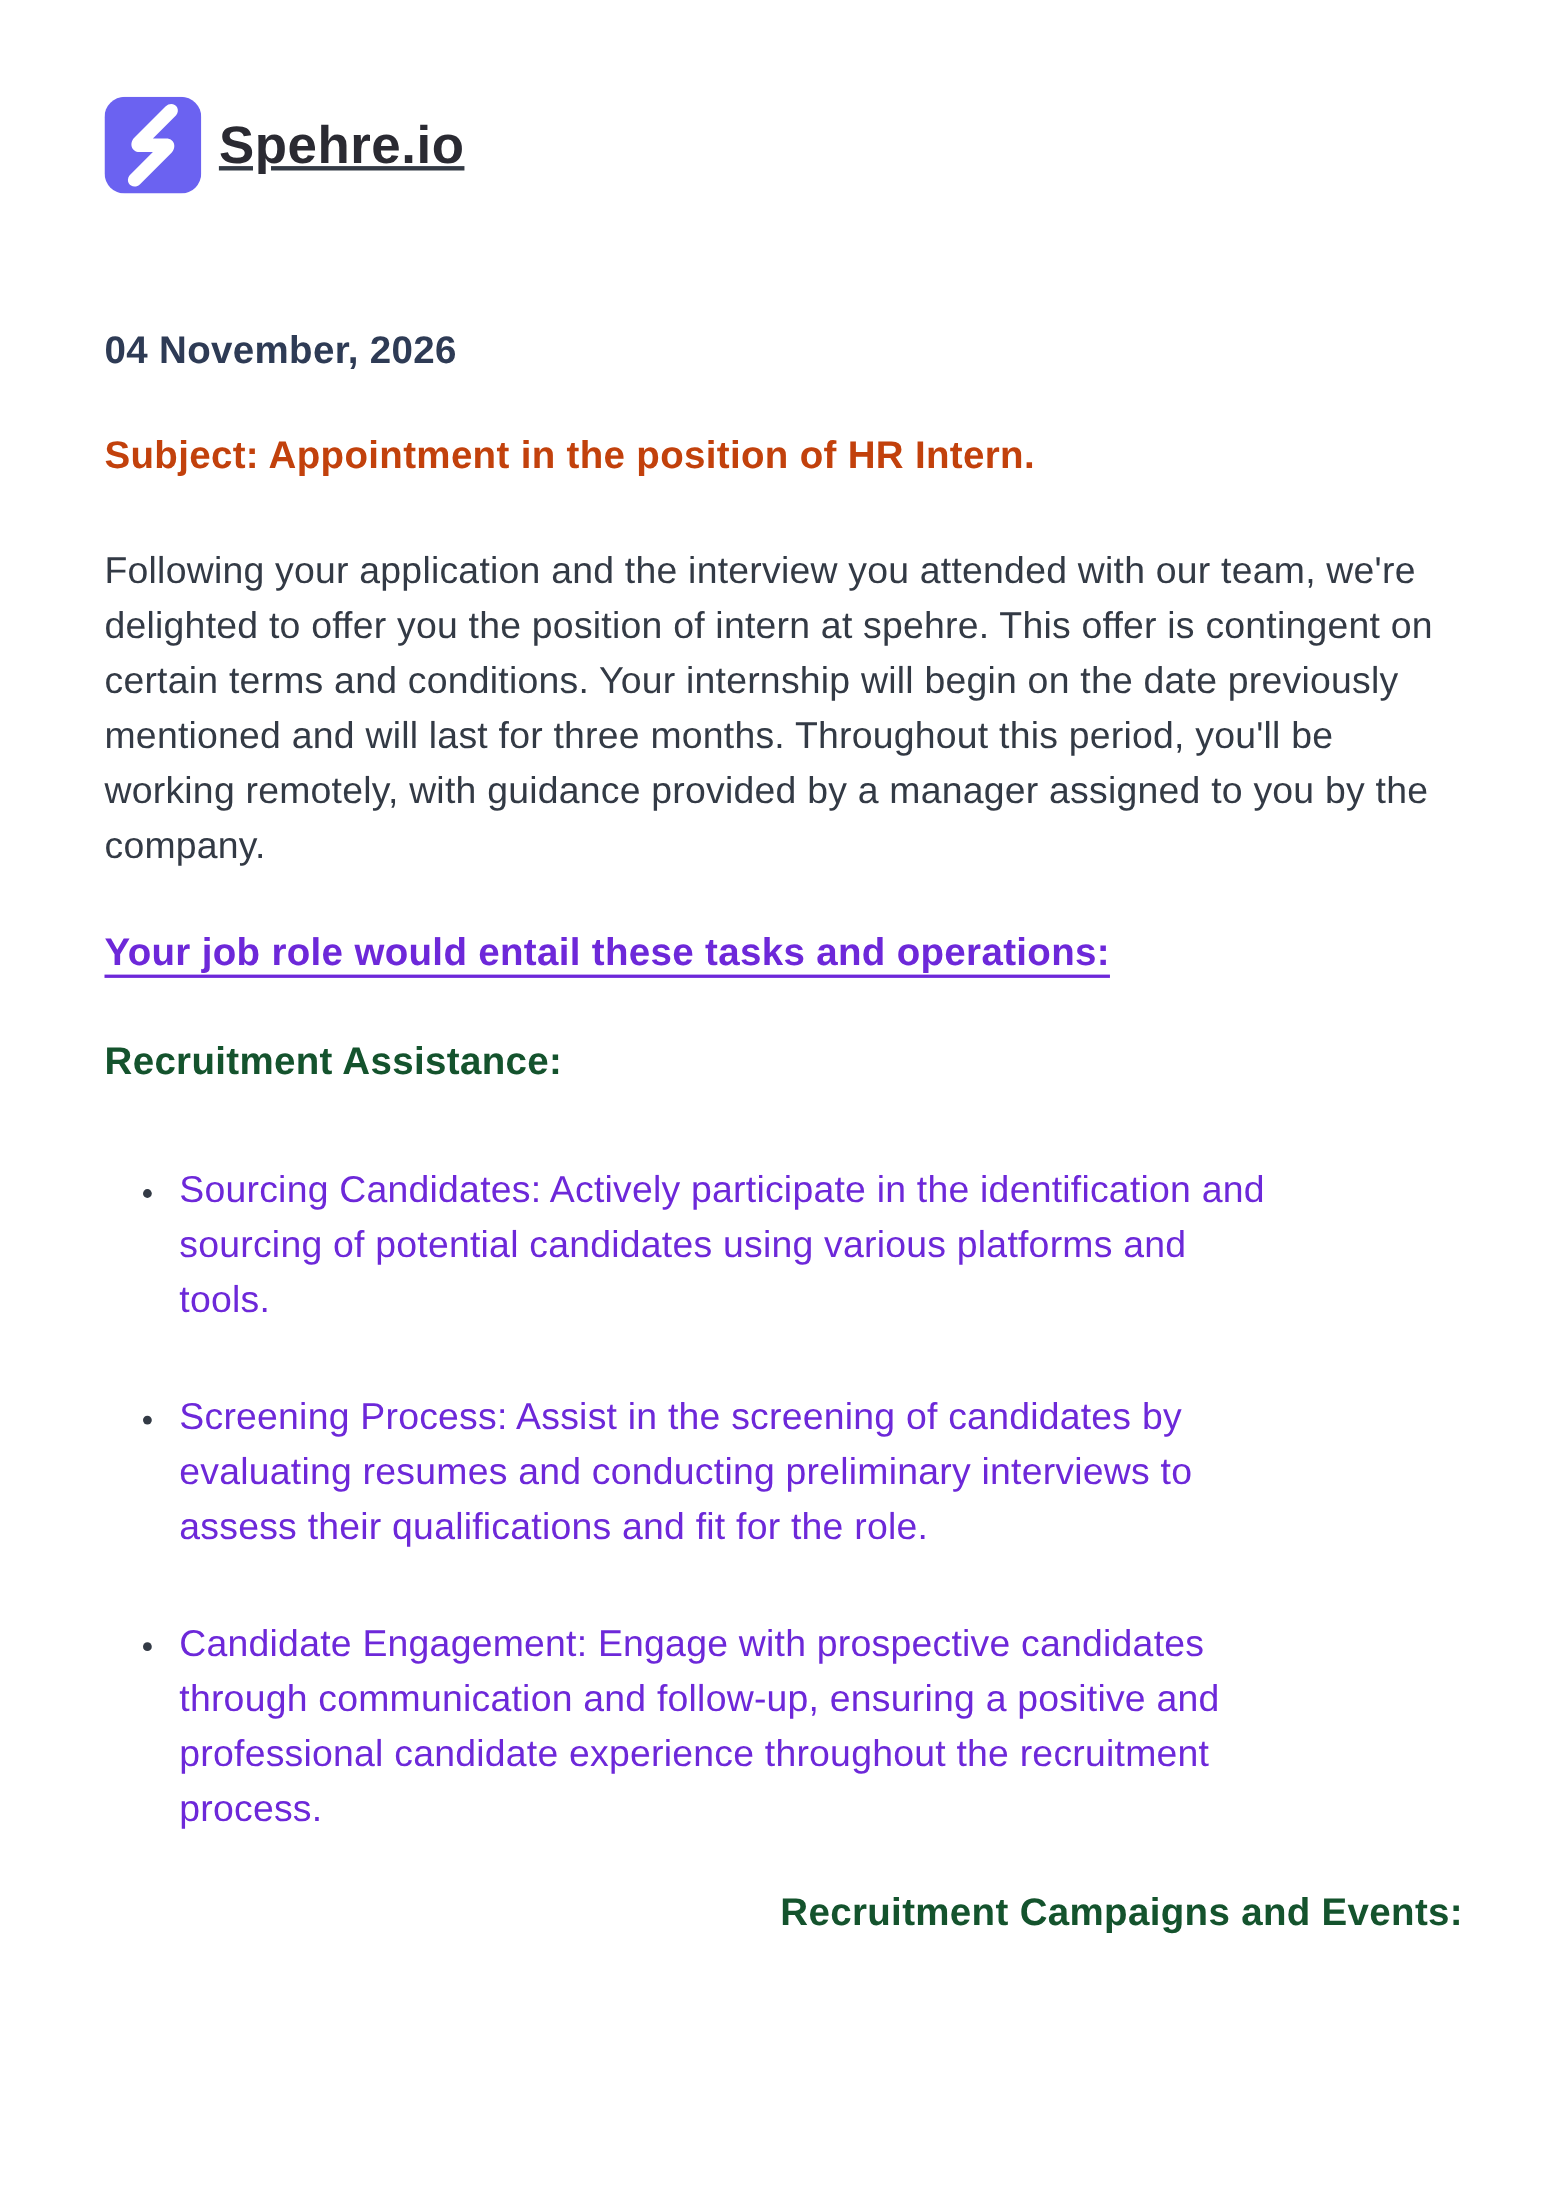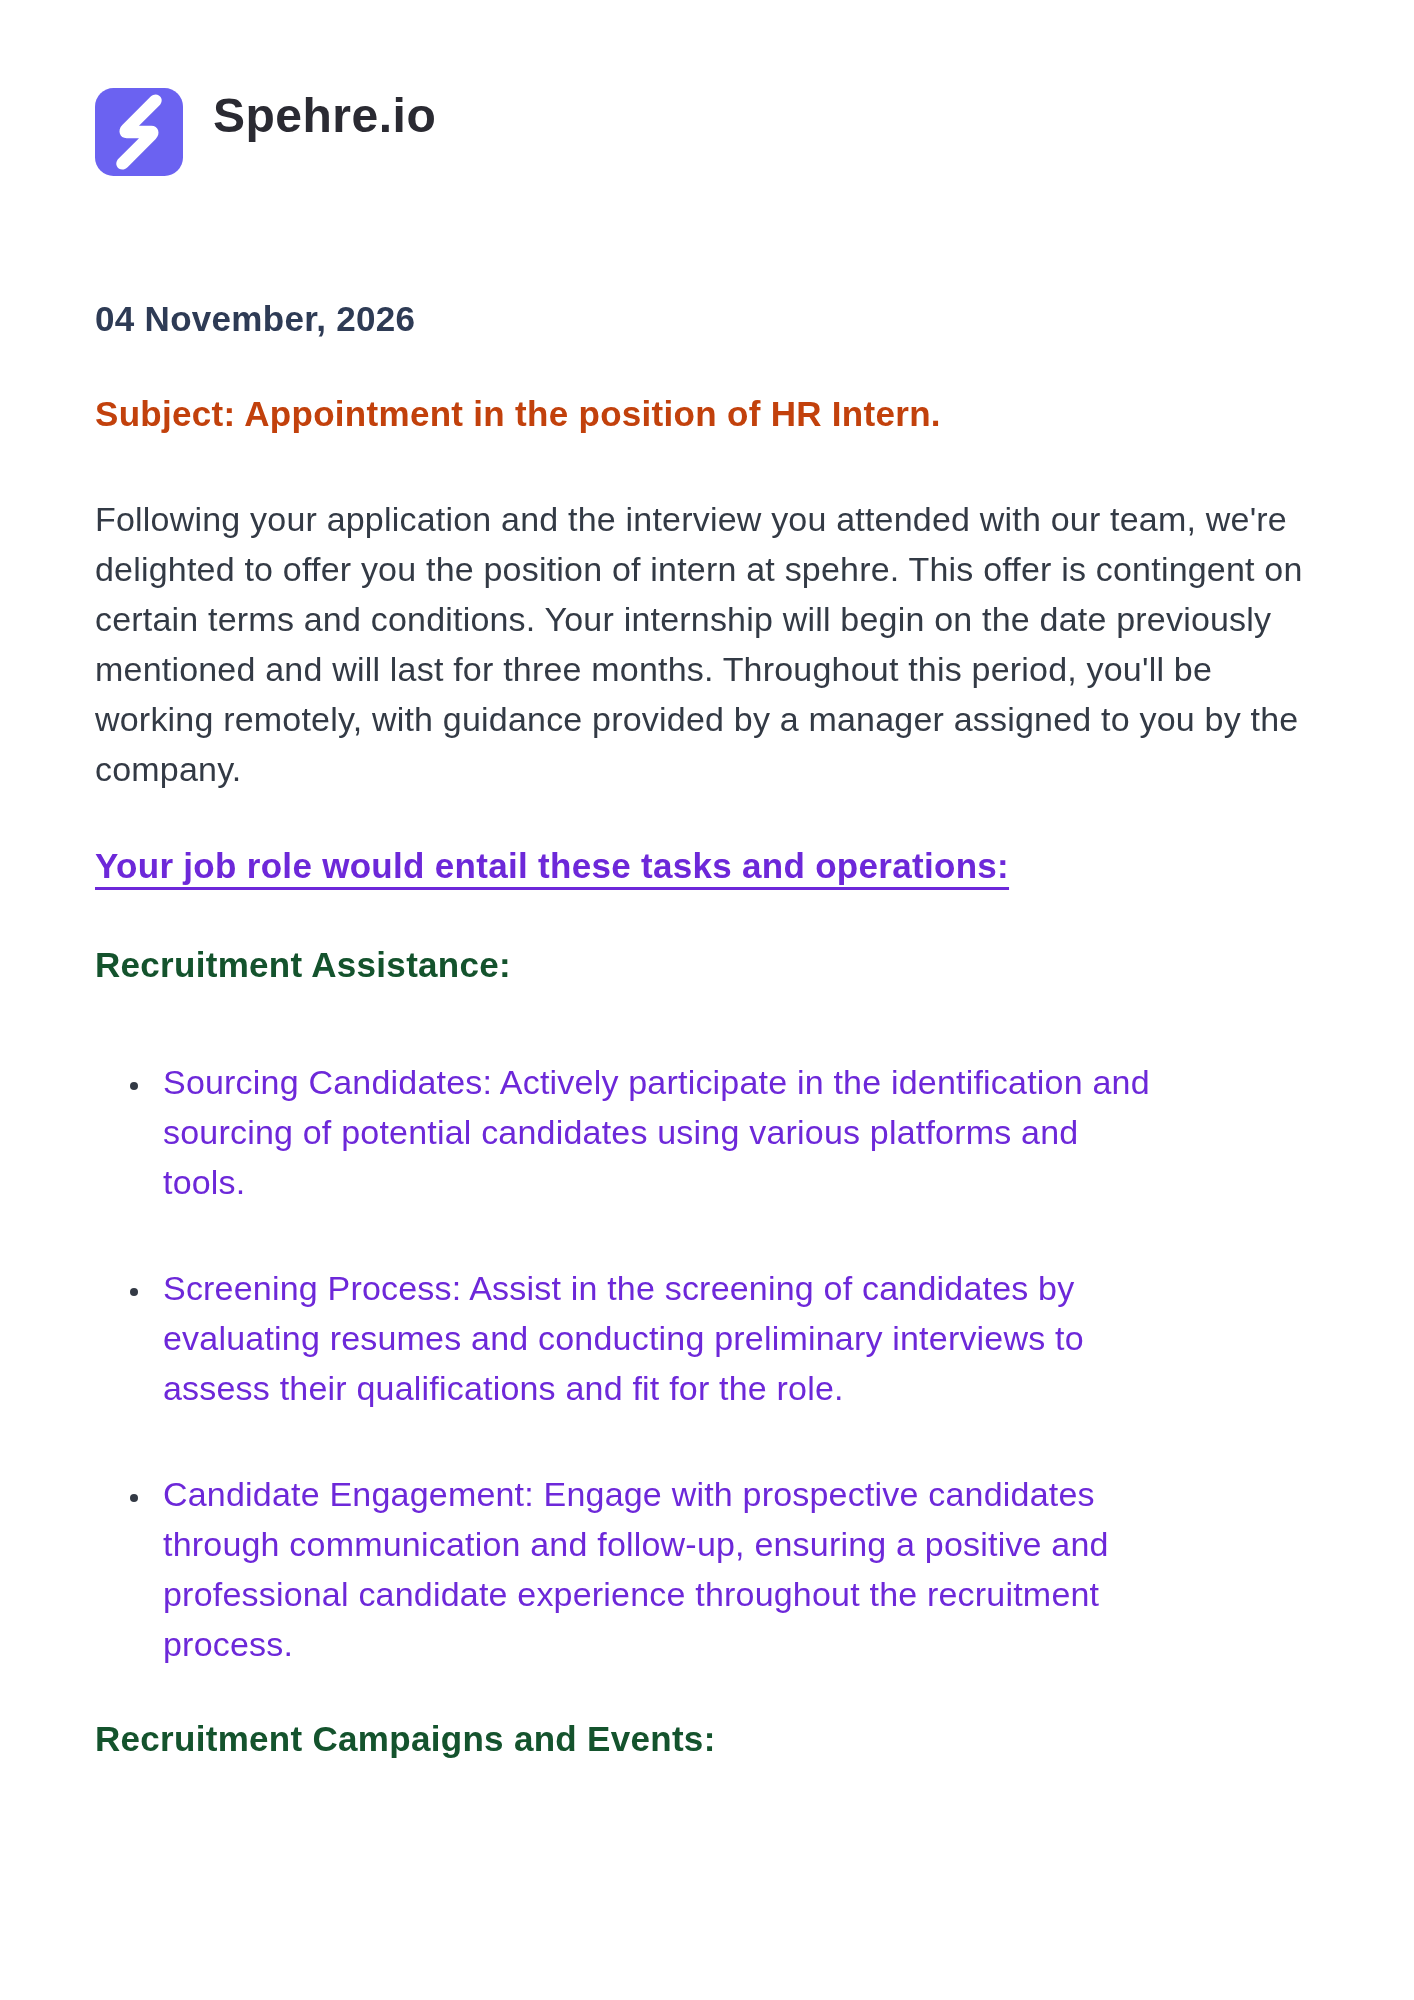--- a/index.html
+++ b/index.html
@@ -12,22 +12,23 @@
     color: #333a45;
     overflow: hidden;
   }
   .page {
     width: 100%;
     height: 100%;
     padding: 88px 84px 0 95px;
   }
   .brand {
     display: flex;
-    align-items: flex-start;
-    gap: 30px;
+    align-items: center;
+    gap: 16px;
+    text-decoration: underline;
   }
   .brand-icon {
     width: 88px;
     height: 88px;
     flex: 0 0 88px;
   }
   .brand-icon svg { display: block; width: 88px; height: 88px; }
   .brand-name {
     font-size: 48px;
     font-weight: 700;
@@ -71,21 +72,21 @@
     letter-spacing: 0.3px;
   }
   .section-title {
     margin: 55px 0 0 0;
     font-size: 35px;
     line-height: 44px;
     font-weight: 700;
     color: #14532d;
     letter-spacing: 0.3px;
   }
-  .section-title.second { margin-top: 48px; }
+  .section-title.second { margin-top: 48px; text-align: right; }
   ul.bullets {
     margin: 70px 0 0 0;
     padding: 0 0 0 58px;
     list-style: disc outside;
   }
   ul.bullets li {
     font-size: 34px;
     line-height: 50px;
     color: #6d28d9;
     max-width: 1005px;

